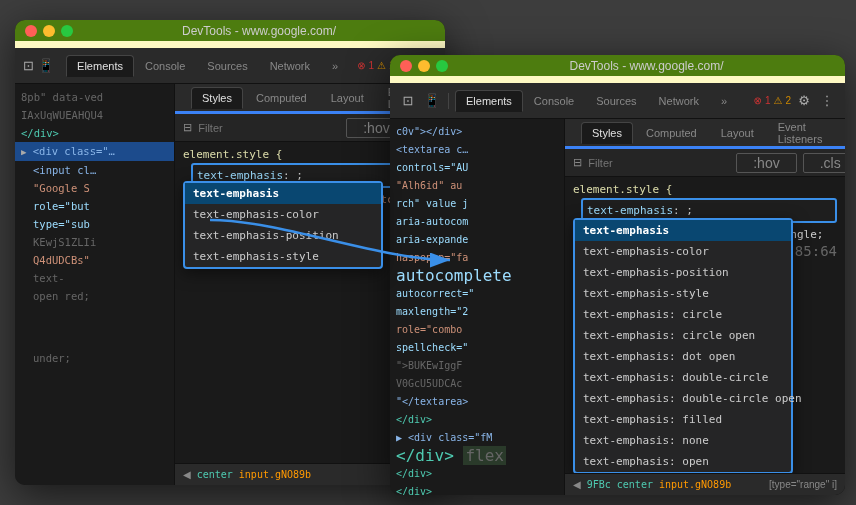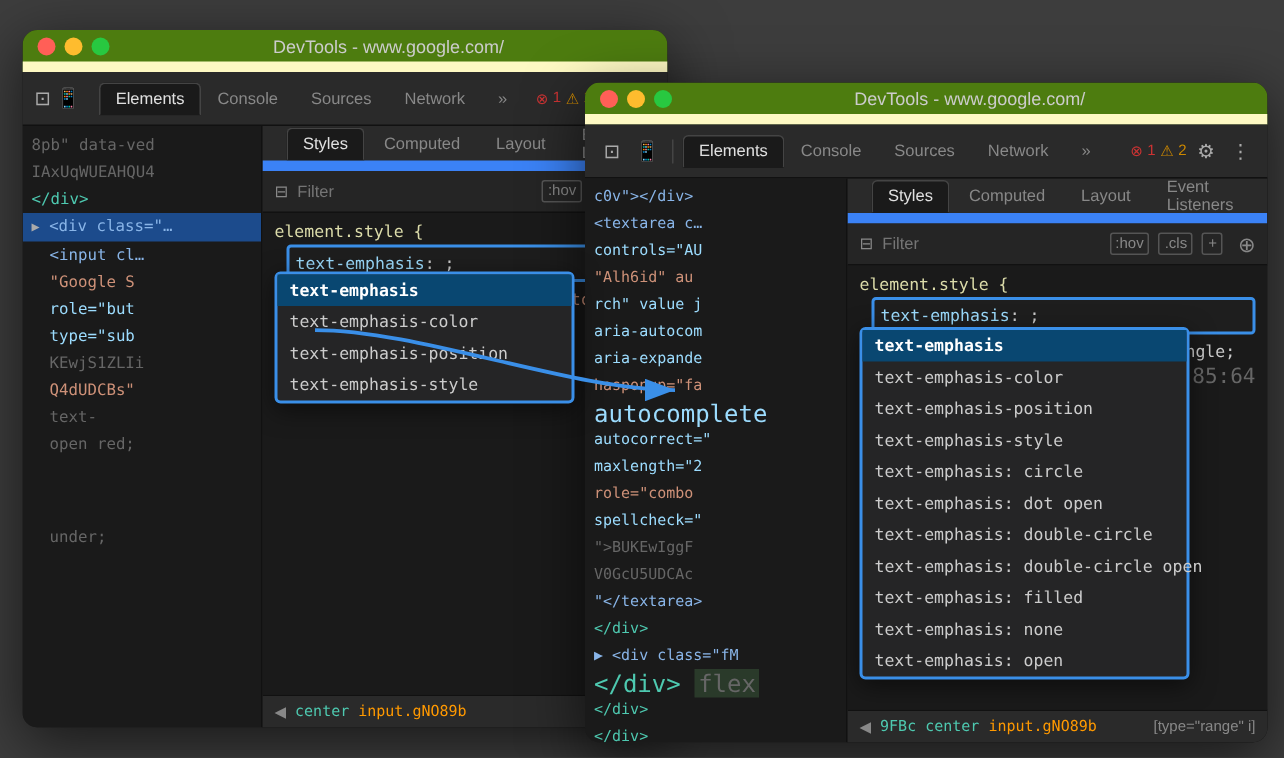--- a/index.html
+++ b/index.html
@@ -105,21 +105,21 @@
       border-radius: 3px;
     }
 
     .tab-bar {
       background: #2a2a2a;
       height: 30px;
       display: flex;
       align-items: center;
       padding: 0 16px;
       gap: 2px;
-      border-bottom: 7px solid #3b82f6;
+      border-bottom: 3px solid #3b82f6;
       flex-shrink: 0;
     }
 
     .tab {
       padding: 4px 10px;
       color: #888;
       font-size: 11px;
       cursor: pointer;
       border-radius: 4px 4px 0 0;
       border: 1px solid transparent;
@@ -184,23 +184,23 @@
       background: transparent;
       border: none;
       outline: none;
       color: #ccc;
       font-size: 11px;
       flex: 1;
     }
 
     .filter-btn {
       color: #888;
-      font-size: 10px;
+      font-size: 14px;
       cursor: pointer;
-      padding: 1px 3px;
+      padding: 1px 16px;
       border-radius: 2px;
       border: 1px solid #555;
       text-align: center;
     }
 
     .styles-content {
       flex: 1;
       overflow: auto;
       padding: 6px 8px;
       font-family: 'Menlo', 'Monaco', monospace;
@@ -536,20 +536,21 @@
                   <span style="color:#9cdcfe;">text-emphasis</span>
                   <span style="color:#ccc;">: ;</span>
                 </div>
 
                 <div class="autocomplete-popup-2" style="top:20px;left:0;z-index:200;width:220px;">
                   <div class="autocomplete-item selected bold-first">text-emphasis</div>
                   <div class="autocomplete-item">text-emphasis-color</div>
                   <div class="autocomplete-item">text-emphasis-position</div>
                   <div class="autocomplete-item">text-emphasis-style</div>
                   <div class="autocomplete-item">text-emphasis: circle</div>
+                  <div class="autocomplete-item">text-emphasis: circle open</div>
                   <div class="autocomplete-item">text-emphasis: dot open</div>
                   <div class="autocomplete-item">text-emphasis: double-circle</div>
                   <div class="autocomplete-item">text-emphasis: double-circle open</div>
                   <div class="autocomplete-item">text-emphasis: filled</div>
                   <div class="autocomplete-item">text-emphasis: none</div>
                   <div class="autocomplete-item">text-emphasis: open</div>
 
                 </div>
               </div>
             </div>

